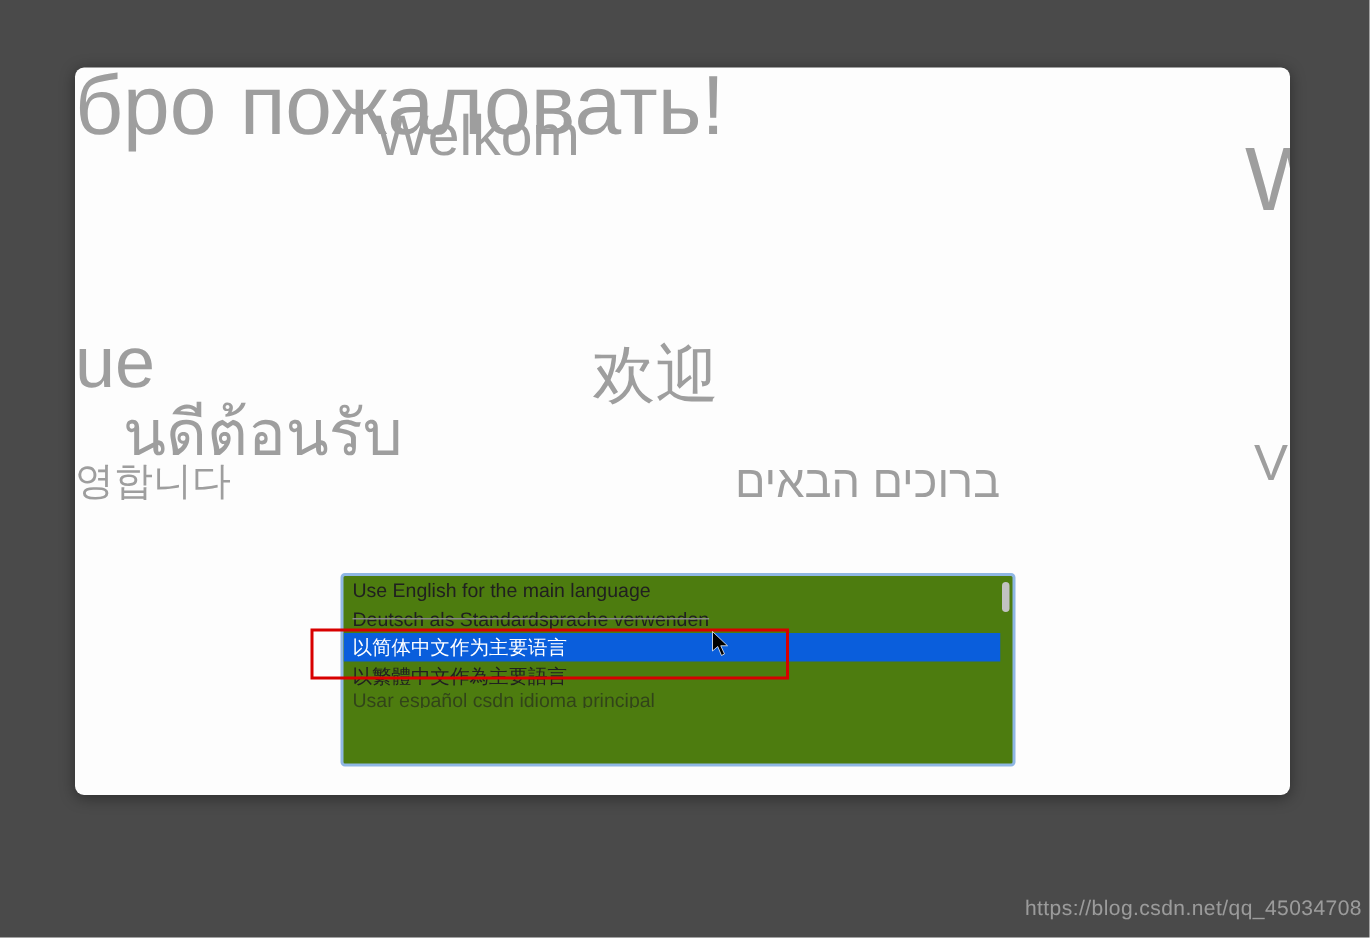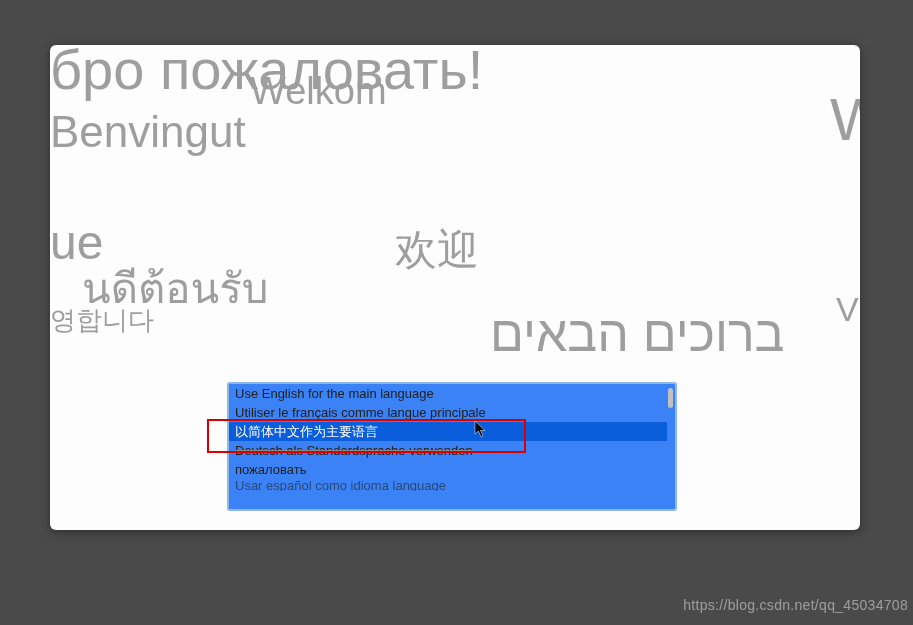--- a/index.html
+++ b/index.html
@@ -15,25 +15,25 @@
   }
   .w1{left:0;top:-8px;font-size:56px;}         
   .w2{left:200px;top:25px;font-size:38px;}     
   .w3{left:0;top:62px;font-size:44px;}         
   .w4{left:780px;top:40px;font-size:60px;}     
   .w5{left:0;top:170px;font-size:48px;}        
   .w6{left:345px;top:177px;font-size:42px;}    
   .w7{left:0;top:210px;font-size:42px;padding-left:32px;}        
   .w8{left:0px;top:258px;font-size:26px;text-align:right;}      
   .w9{left:770px;top:245px;font-size:34px;margin-left:16px;}    
-  .w10{left:440px;top:260px;font-size:50px;direction:rtl;} 
+  .w10{left:440px;top:260px;font-size:30px;direction:rtl;} 
 
   .lang-list{
     position:absolute;left:177px;top:337px;width:446px;height:125px;
-    border:2px solid #8fb7e4;background:#3b82f6;border-radius:3px;
+    border:2px solid #8fb7e4;background:#4d7c0f;border-radius:3px;
     overflow:hidden;
   }
   .lang-scroll{position:absolute;top:0;left:0;right:8px;bottom:0;overflow:hidden;}
   .lang-item{
     height:19px;line-height:19px;padding-left:6px;font-size:13px;color:#202020;
     white-space:nowrap;cursor:pointer;
   }
   .lang-item.selected{background:#0a5edc;color:#fff;}
   .lang-item.strike{text-decoration:line-through;text-decoration-color:#888;}
   .lang-item.cut{opacity:.6;overflow:hidden;height:12px;line-height:13px;margin-top:0;}
@@ -64,37 +64,35 @@
     font-size:14px;letter-spacing:.3px;
   }
 </style>
 </head>
 <body>
 
 <div class="window">
 
   <div class="welcome-word w1">бро пожаловать!</div>
   <div class="welcome-word w2">Welkom</div>
-  <div class="welcome-word w3">Benvingut</div>
   <div class="welcome-word w4">W</div>
   <div class="welcome-word w5">ue</div>
   <div class="welcome-word w6">欢迎</div>
   <div class="welcome-word w7">นดีต้อนรับ</div>
   <div class="welcome-word w8">영합니다</div>
   <div class="welcome-word w9">Vä</div>
   <div class="welcome-word w10">ברוכים הבאים</div>
 
   <div class="lang-list">
     <div class="lang-scroll" id="lang-scroll">
         <div class="lang-item">Use English for the main language</div>
-        <div class="lang-item">Utiliser le français comme langue principale</div>
+        <div class="lang-item strike">Deutsch als Standardsprache verwenden</div>
         <div class="lang-item selected">以简体中文作为主要语言</div>
-        <div class="lang-item strike">Deutsch als Standardsprache verwenden</div>
-        <div class="lang-item">пожаловать</div>
-        <div class="lang-item cut">Usar español como idioma language</div>
+        <div class="lang-item">以繁體中文作為主要語言</div>
+        <div class="lang-item cut">Usar español csdn idioma principal</div>
       </div>
     <div class="scroll-thumb"></div>
   </div>
 
   <div class="anno anno1"></div>
   <div class="anno anno2"></div>
 
   <div class="next-btn">
     <span>
       <svg viewBox="0 0 24 24">

